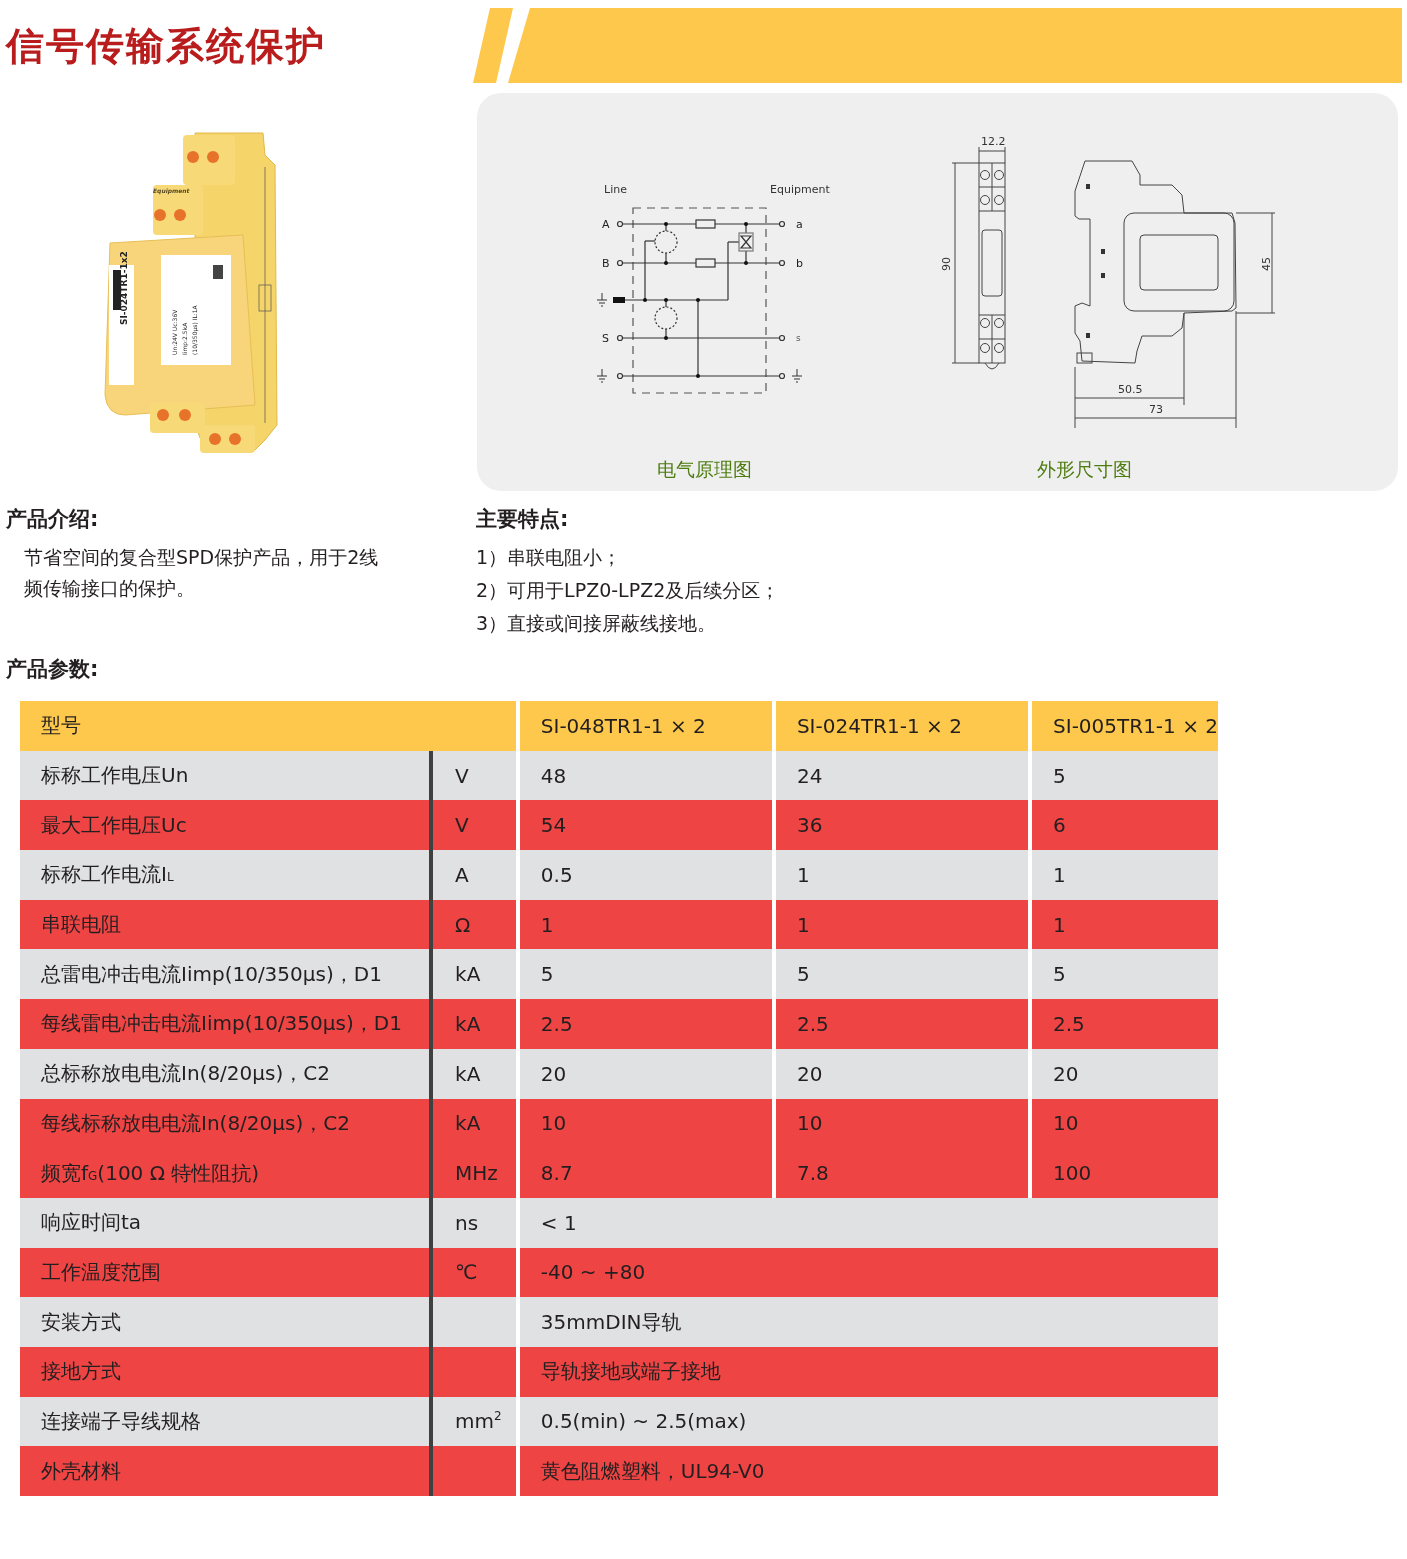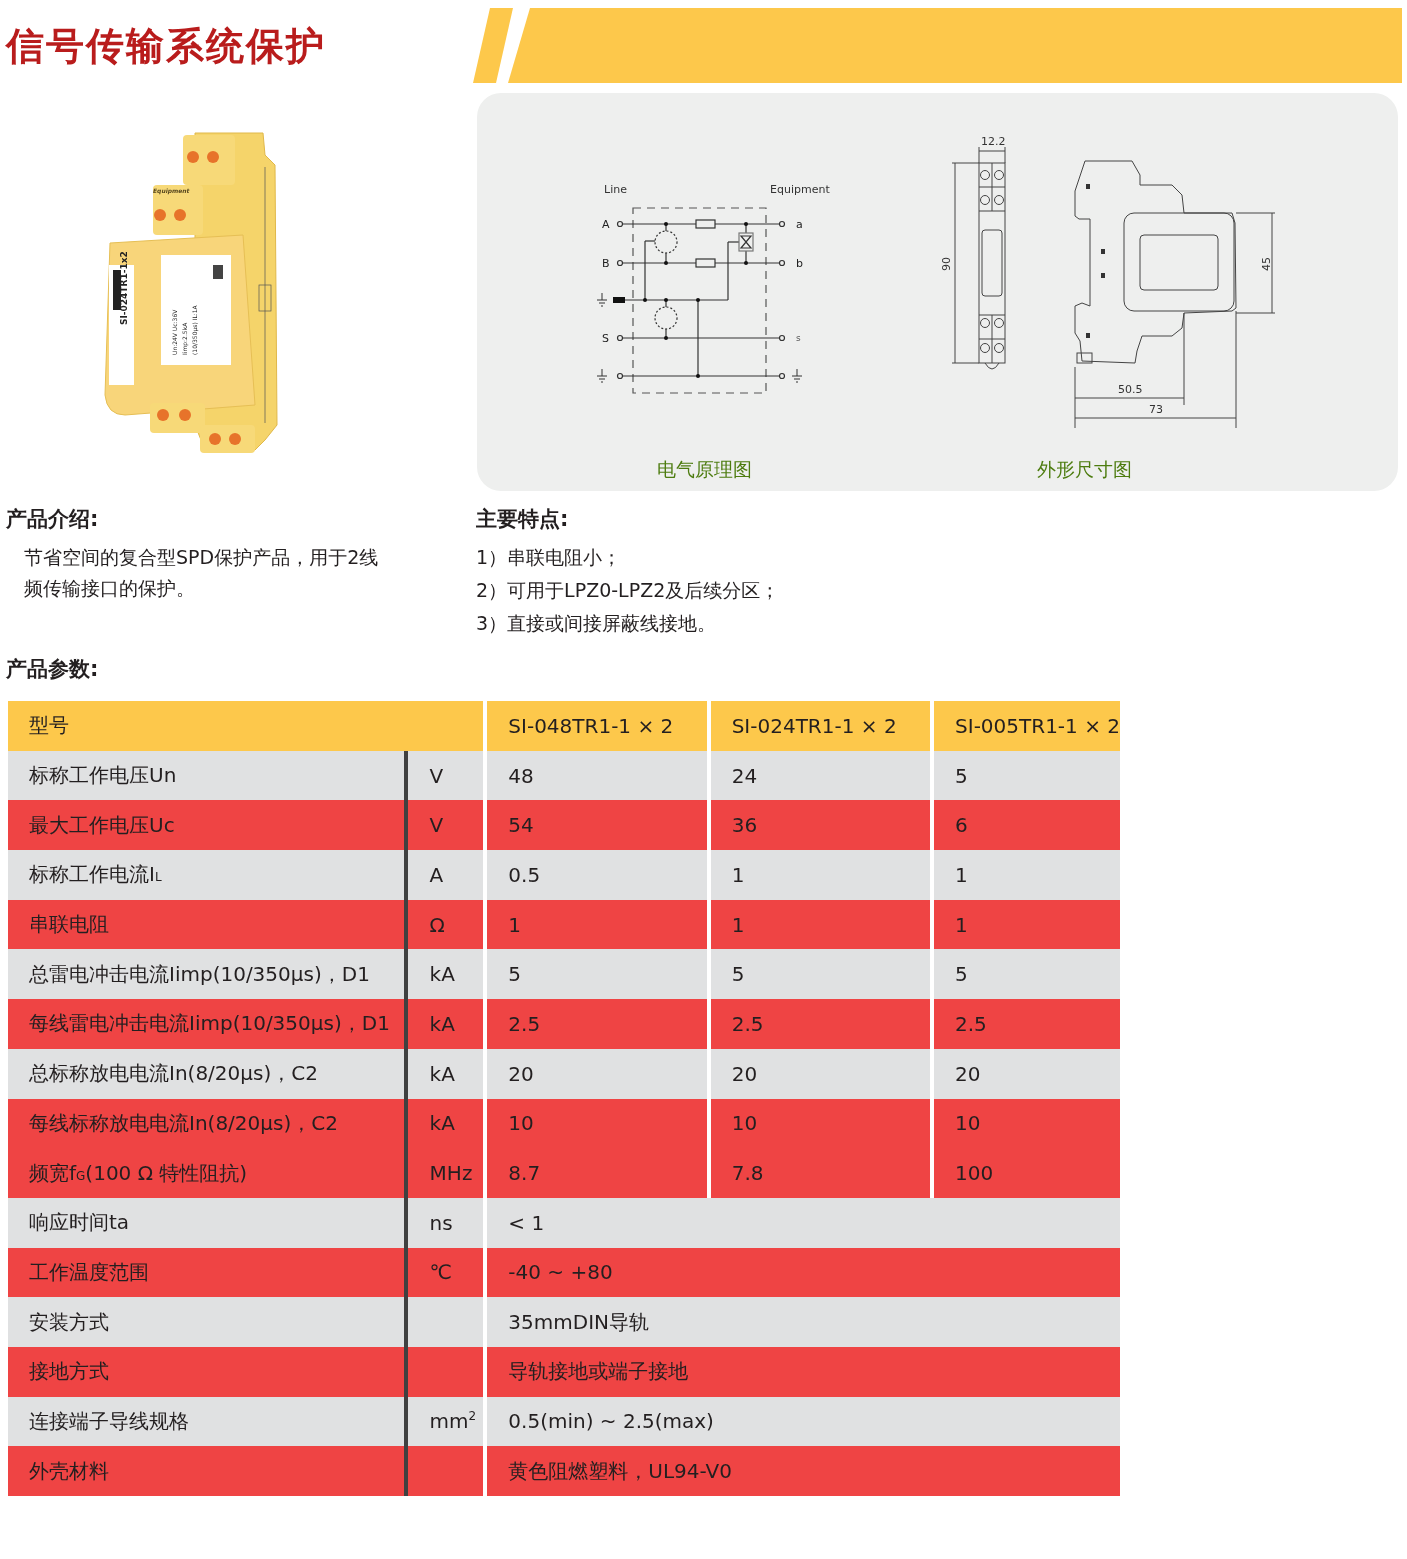--- a/index.html
+++ b/index.html
@@ -18,21 +18,21 @@
   .caption { position: absolute; top: 348px; font-size: 19px; color: #4d7c0f; margin-top: 16px; }
   .caption.c1 { left: 180px; }
   .caption.c2 { left: 560px; }
 
   .section-heading { position: absolute; font-size: 21px; font-weight: bold; color: #231f20; }
   .para { position: absolute; font-size: 19px; line-height: 31px; color: #231f20; }
   .intro { left: 6px; top: 542px; width: 420px; margin-left: 18px; }
   .features { left: 476px; top: 542px; width: 420px; }
   .features div { height: 33px; }
 
-  .spec-table { position: absolute; left: 8px; top: 701px; width: 1112px; border-collapse: separate; border-spacing: 0; font-size: 20px; }
+  .spec-table { position: absolute; left: 20px; top: 701px; width: 1198px; border-collapse: separate; border-spacing: 0; font-size: 20px; }
   .spec-table td { height: 49.7px; padding: 0 0 0 21px; vertical-align: middle; white-space: nowrap; }
   .spec-table tr.hdr td { background: #fdc84b; border-right: 4px solid #ffffff; }
   .spec-table tr.hdr td:last-child { border-right: none; }
   .spec-table tr.odd td { background: #e0e1e2; }
   .spec-table tr.even td { background: #ef4444; }
   .spec-table td.param { width: 427px; border-right: 4px solid #404040; }
   .spec-table td.unit { width: 94px; border-right: 4px solid #ffffff; padding-left: 22px; }
   .spec-table td.v1 { width: 290px; border-right: 4px solid #ffffff; }
   .spec-table td.v2 { width: 290px; border-right: 4px solid #ffffff; }
   .spec-table td.v3 { }

